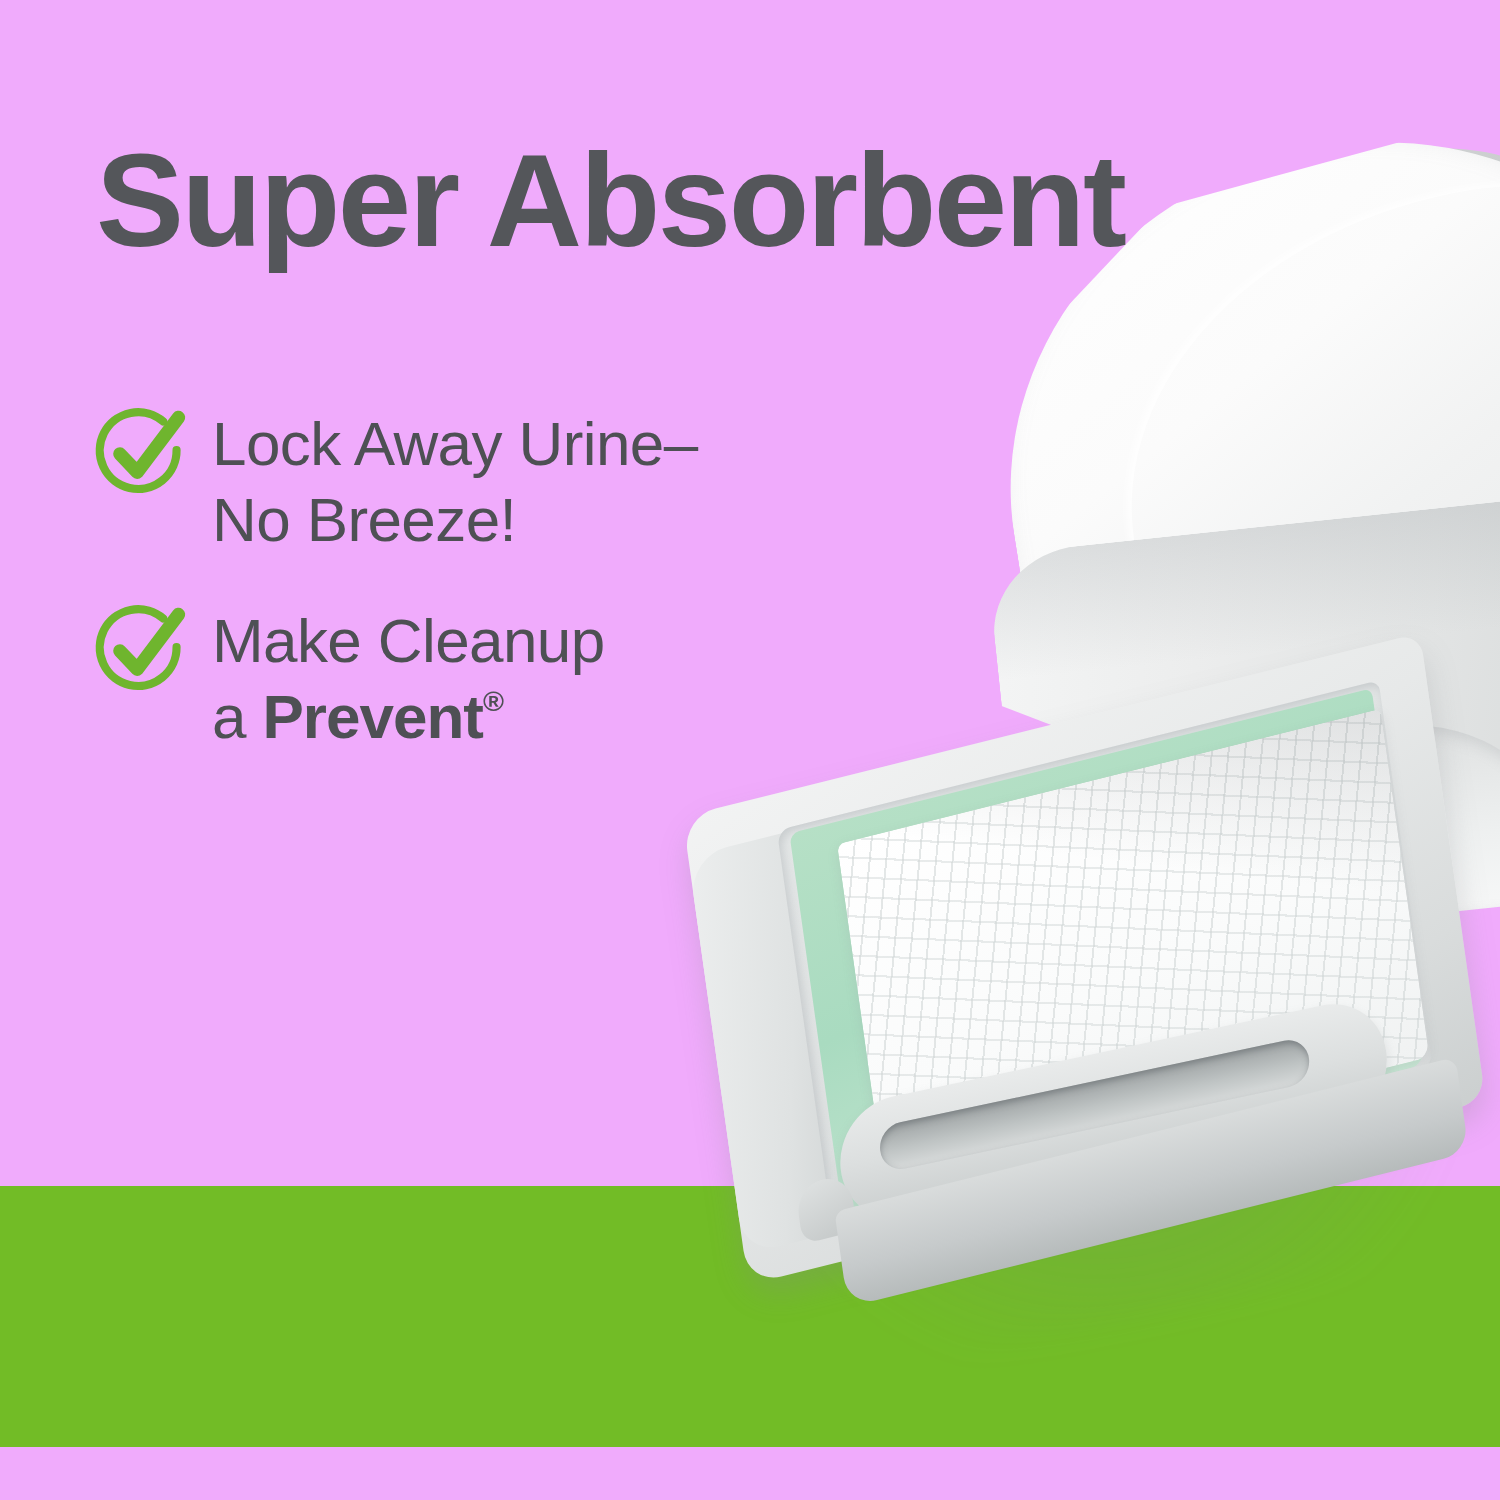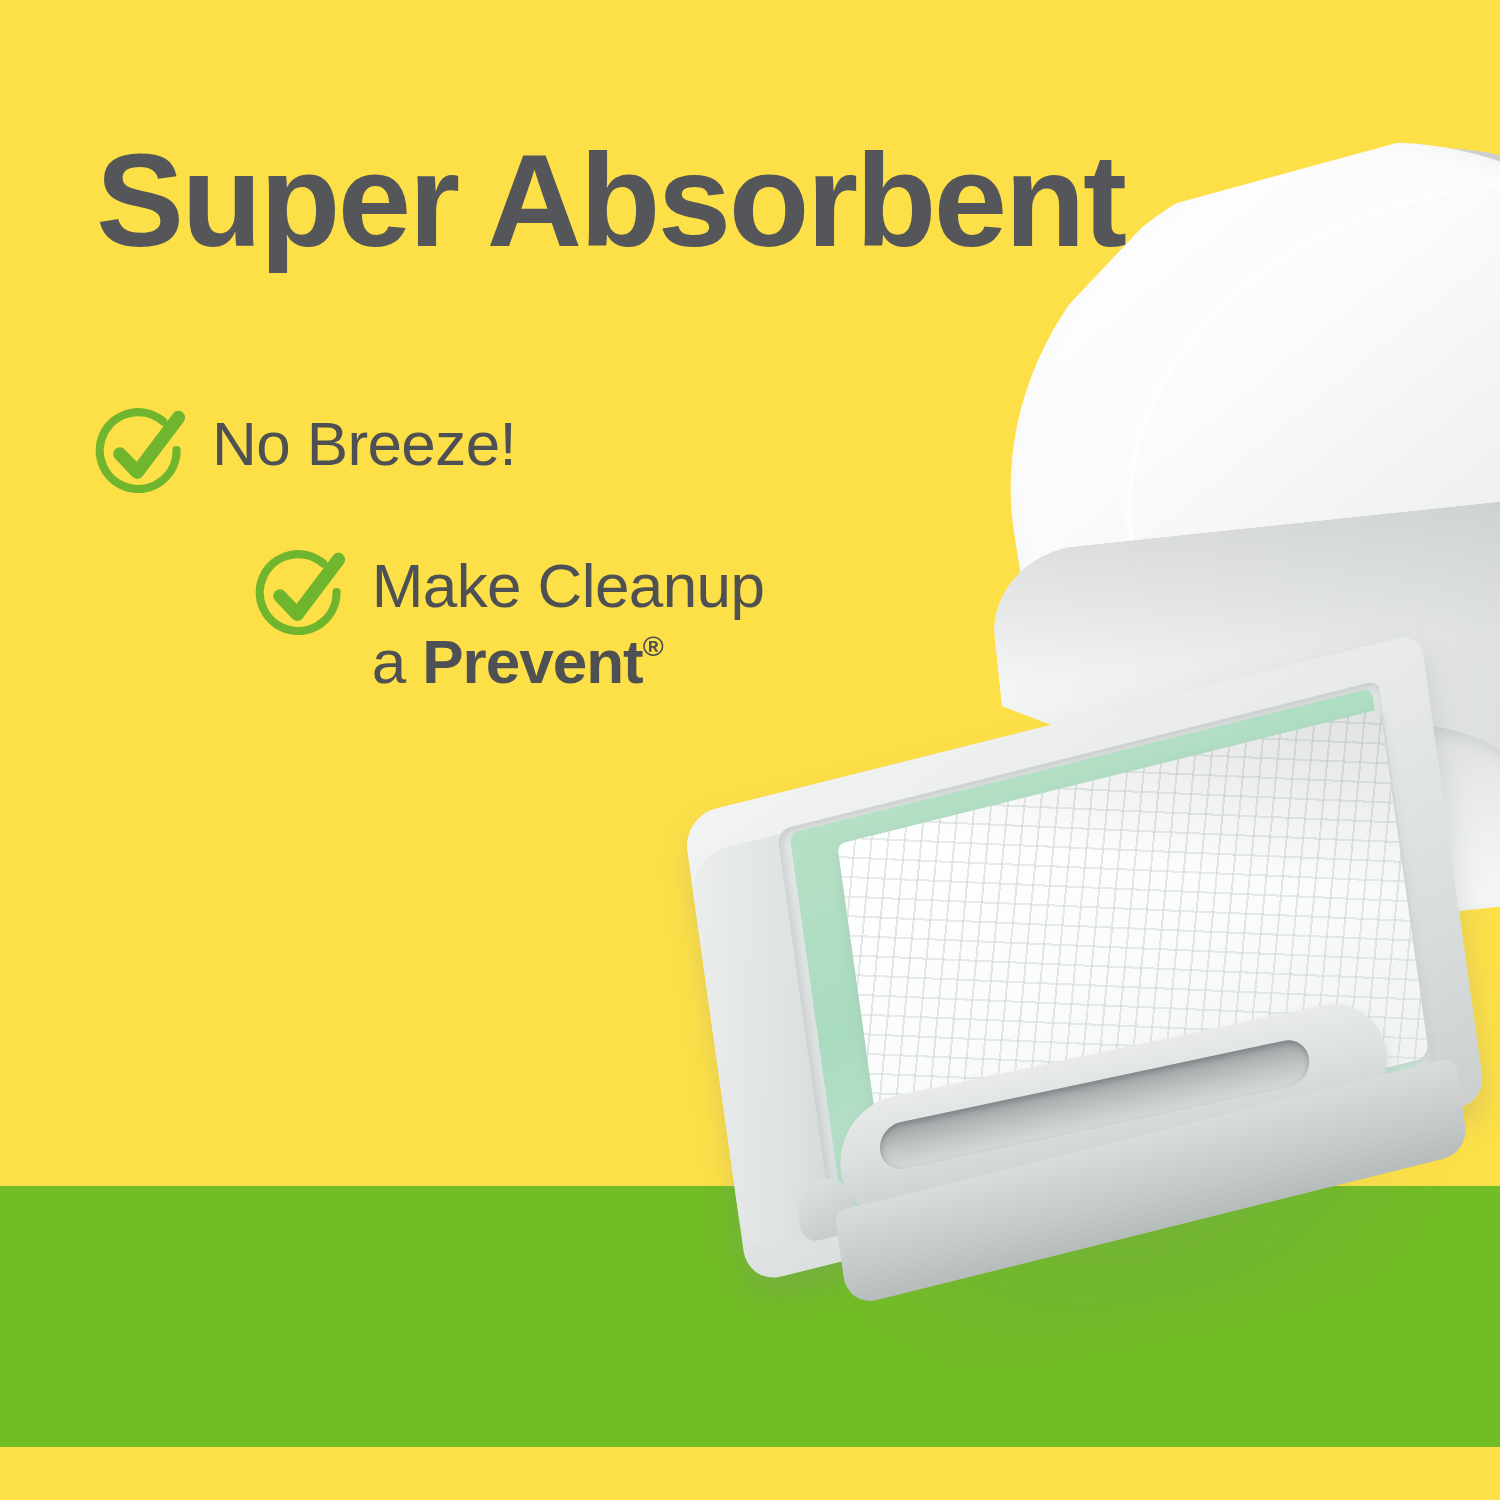--- a/index.html
+++ b/index.html
@@ -8,21 +8,21 @@
     background: #ffffff;
   }
   body {
     font-family: "Liberation Sans", sans-serif;
   }
 
   #canvas {
     position: relative;
     width: 1500px;
     height: 1500px;
-    background: #fde047;
+    background: #f0abfc;
     overflow: hidden;
   }
 
   
   .green-band {
     position: absolute;
     left: 0;
     top: 1186px;
     width: 1500px;
     height: 261px;
@@ -55,21 +55,21 @@
     top: 404px;
     width: 830px;
     z-index: 6;
   }
   .bullet {
     position: relative;
     display: flex;
     align-items: flex-start;
     margin-bottom: 44px;
   }
-  .bullet:last-child { margin-bottom: 12px; justify-content: center; }
+  .bullet:last-child { margin-bottom: 12px; }
 
   .check-wrap {
     flex: 0 0 auto;
     width: 96px;
     height: 96px;
     margin-right: 22px;
     margin-top: 2px;
   }
   .check-wrap svg { display: block; width: 96px; height: 96px; }
 
@@ -417,20 +417,21 @@
   <div class="bullets">
 
     <div class="bullet">
       <span class="check-wrap">
         <svg viewBox="0 0 100 100" aria-hidden="true">
           <path d="M72 16 A40 40 0 1 0 86 46" fill="none" stroke="#6FB52E" stroke-width="8.5" stroke-linecap="round"></path>
           <path d="M27 50 L45 69 L88 12" fill="none" stroke="#6FB52E" stroke-width="14" stroke-linecap="round" stroke-linejoin="round"></path>
         </svg>
       </span>
       <div class="bullet-text">
+        <span class="bt-line">Lock Away Urine–</span>
         <span class="bt-line">No Breeze!</span>
       </div>
     </div>
 
 
     <div class="bullet">
       <span class="check-wrap">
         <svg viewBox="0 0 100 100" aria-hidden="true">
           <path d="M72 16 A40 40 0 1 0 86 46" fill="none" stroke="#6FB52E" stroke-width="8.5" stroke-linecap="round"></path>
           <path d="M27 50 L45 69 L88 12" fill="none" stroke="#6FB52E" stroke-width="14" stroke-linecap="round" stroke-linejoin="round"></path>

